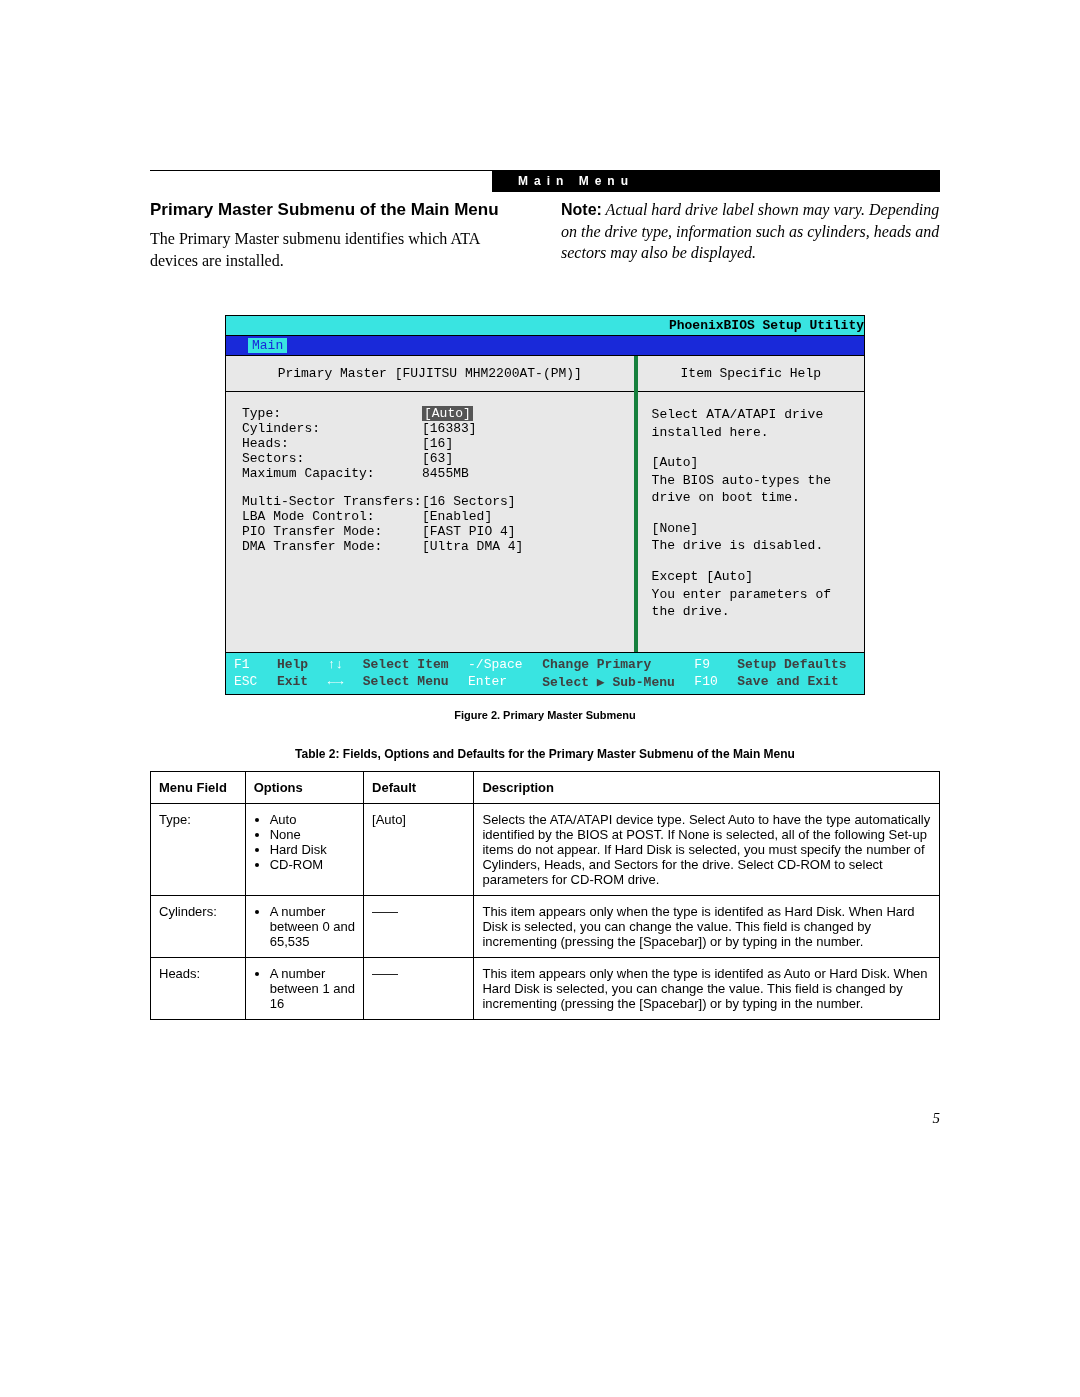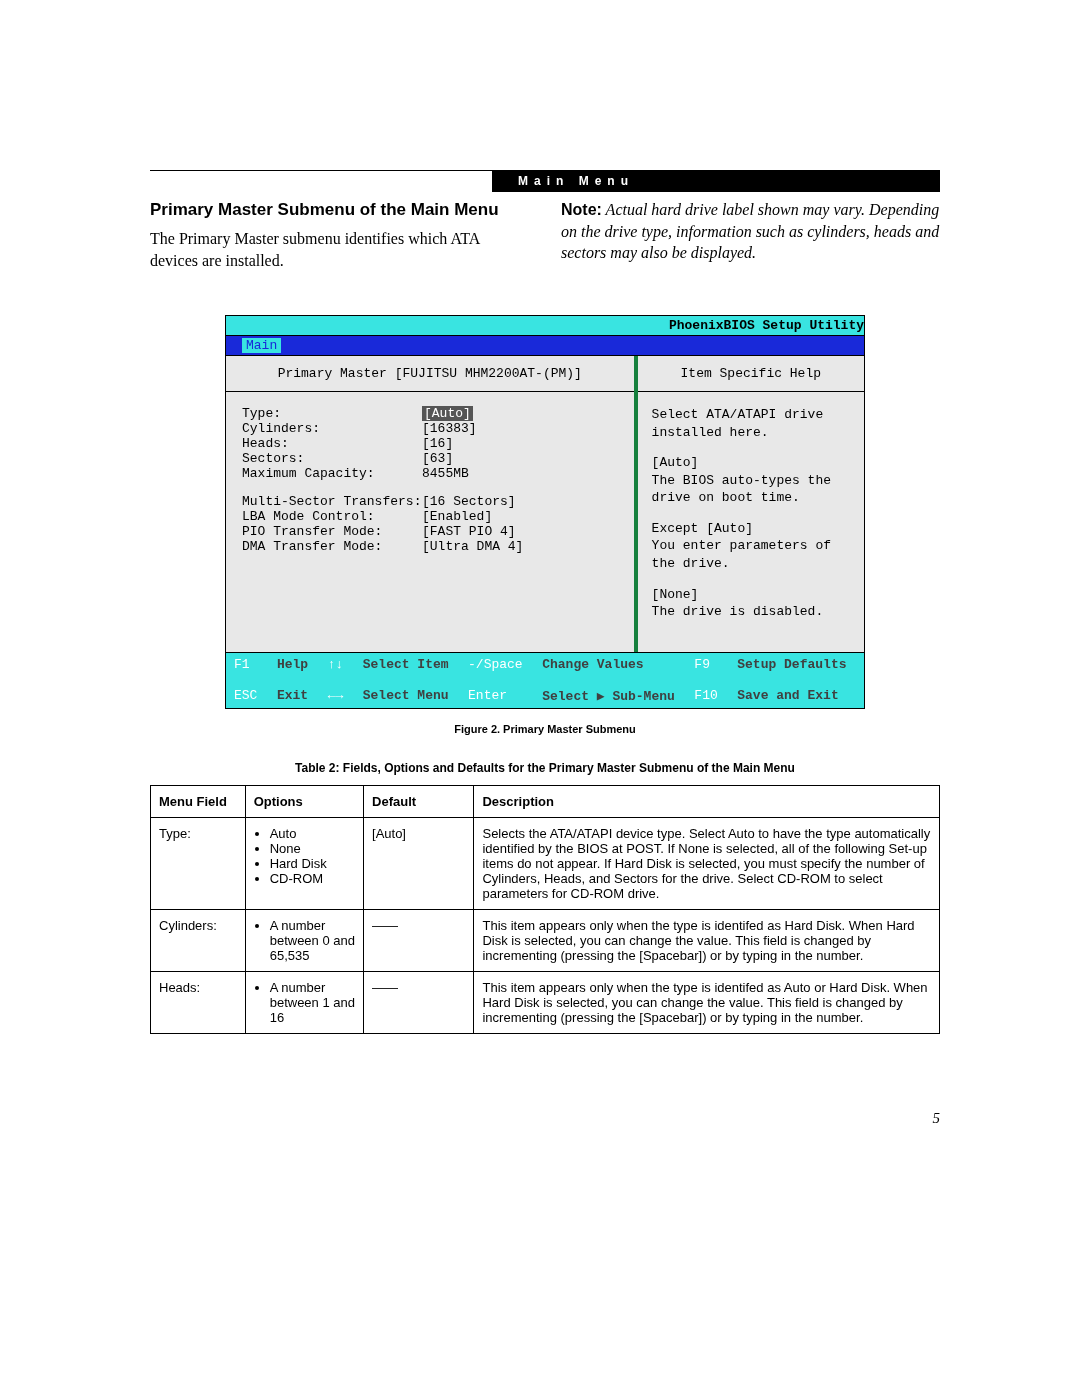--- a/index.html
+++ b/index.html
@@ -8,36 +8,36 @@
   .rule { border-top: 1px solid #000; margin-bottom: 2px; }
   .header-bar { position: absolute; left: 492px; right: 140px; top: 170px; height: 22px; background: #000; color: #fff; font-family: Arial, Helvetica, sans-serif; font-weight: bold; font-size: 12px; letter-spacing: 6px; padding-left: 26px; line-height: 22px; }
   .cols { display: flex; gap: 32px; margin-top: 28px; }
   .col { flex: 1; font-size: 16px; line-height: 1.35; }
   .col h2 { font-family: Arial, Helvetica, sans-serif; font-size: 17px; font-weight: bold; margin-bottom: 6px; }
   .note-label { font-family: Arial, Helvetica, sans-serif; font-weight: bold; font-style: normal; }
   .note-text { font-style: italic; }
   .bios-wrap { margin: 44px auto 0 auto; width: 640px; }
   .bios { border: 1px solid #000; font-family: 'Courier New', monospace; font-size: 13px; }
   .bios-title { background: #39e4e1; color: #000; text-align: right; font-weight: bold; padding: 2px 0; border-bottom: 1px solid #000; }
-  .bios-menubar { background: #1929d9; color: #39e4e1; padding: 2px 16px; border-bottom: 1px solid #000; }
+  .bios-menubar { background: #1929d9; color: #39e4e1; padding: 2px 22px; border-bottom: 1px solid #000; }
   .bios-menubar .tab { background: #39e4e1; color: #1929d9; padding: 0 4px; display: inline-block; }
   .bios-body { display: flex; background: #e8e8e8; border-bottom: 1px solid #000; }
   .bios-left { flex: 1.8; border-right: 4px solid #15803d; }
   .bios-right { flex: 1; }
   .bios-sub-header { border-bottom: 1px solid #000; padding: 10px 12px; text-align: center; }
   .bios-right .bios-sub-header { text-align: center; }
   .bios-content { padding: 14px 16px 40px 16px; min-height: 260px; }
   .bios-row { display: flex; }
   .bios-label { width: 180px; }
   .bios-val { }
   .bios-val.highlight { background: #555; color: #fff; padding: 0 2px; }
   .bios-gap { height: 13px; }
   .bios-help { padding: 14px 14px; line-height: 1.35; }
   .bios-help p { margin-bottom: 13px; }
-  .bios-footer { background: #39e4e1; padding: 4px 8px; display: grid; grid-template-columns: 14% 22% 16% 28% 8% auto; row-gap: 16px; }
+  .bios-footer { background: #39e4e1; padding: 4px 8px; display: grid; grid-template-columns: 14% 22% 16% 28% 8% auto; row-gap: 2px; }
   .bios-footer .k { color: #fff; }
   .bios-footer .l { color: #404040; font-weight: bold; }
   .fig-caption { text-align: center; font-family: Arial, Helvetica, sans-serif; font-size: 11px; font-weight: bold; margin-top: 14px; }
   .table-title { text-align: center; font-family: Arial, Helvetica, sans-serif; font-size: 12px; font-weight: bold; margin-top: 26px; margin-bottom: 10px; }
   table.spec { width: 100%; border-collapse: collapse; font-family: Arial, Helvetica, sans-serif; font-size: 13px; }
   table.spec th, table.spec td { border: 1px solid #000; padding: 8px 8px; vertical-align: top; text-align: left; }
   table.spec th { font-weight: bold; }
   table.spec td ul { list-style: disc; padding-left: 16px; }
   .col-field { width: 12%; }
   .col-opts { width: 15%; }
@@ -111,32 +111,32 @@
                 <div class="bios-label">DMA Transfer Mode:</div>
                 <div class="bios-val">[Ultra DMA 4]</div>
               </div>
             </div>
         </div>
         <div class="bios-right">
           <div class="bios-sub-header">Item Specific Help</div>
           <div class="bios-help" id="bios-help">
               <p>Select ATA/ATAPI drive installed here.</p>
               <p>[Auto]<br>The BIOS auto-types the drive on boot time.</p>
+              <p>[None]<br>The drive is disabled.</p>
               <p>Except [Auto]<br>You enter parameters of the drive.</p>
-              <p>[None]<br>The drive is disabled.</p>
             </div>
         </div>
       </div>
       <div class="bios-footer" id="bios-footer" style="grid-template-columns: auto auto auto auto auto auto auto auto; display: grid; column-gap: 10px;">
           <span class="k">F1</span>
           <span class="l">Help</span>
           <span class="k">↑↓</span>
           <span class="l">Select Item</span>
           <span class="k">-/Space</span>
-          <span class="l">Change Values</span>
+          <span class="l">Change Primary</span>
           <span class="k">F9</span>
           <span class="l">Setup Defaults</span>
           <span class="k">ESC</span>
           <span class="l">Exit</span>
           <span class="k">←→</span>
           <span class="l">Select Menu</span>
           <span class="k">Enter</span>
           <span class="l">Select ▶ Sub-Menu</span>
           <span class="k">F10</span>
           <span class="l">Save and Exit</span>

